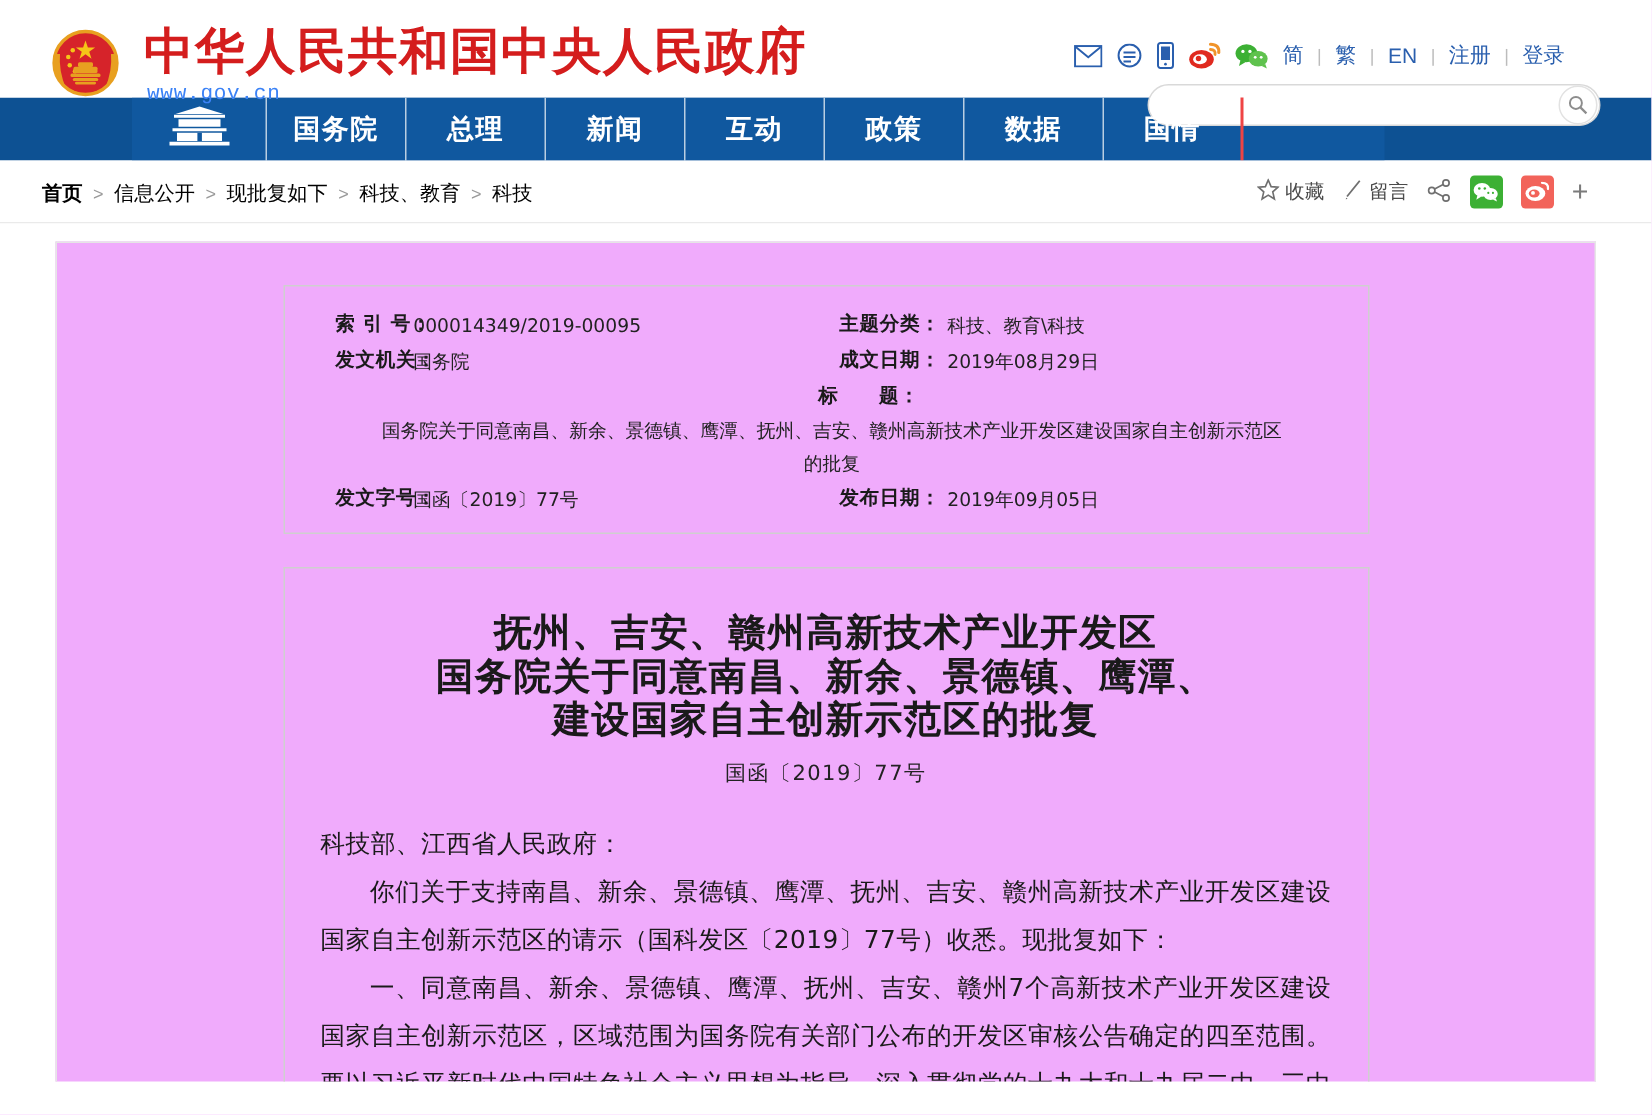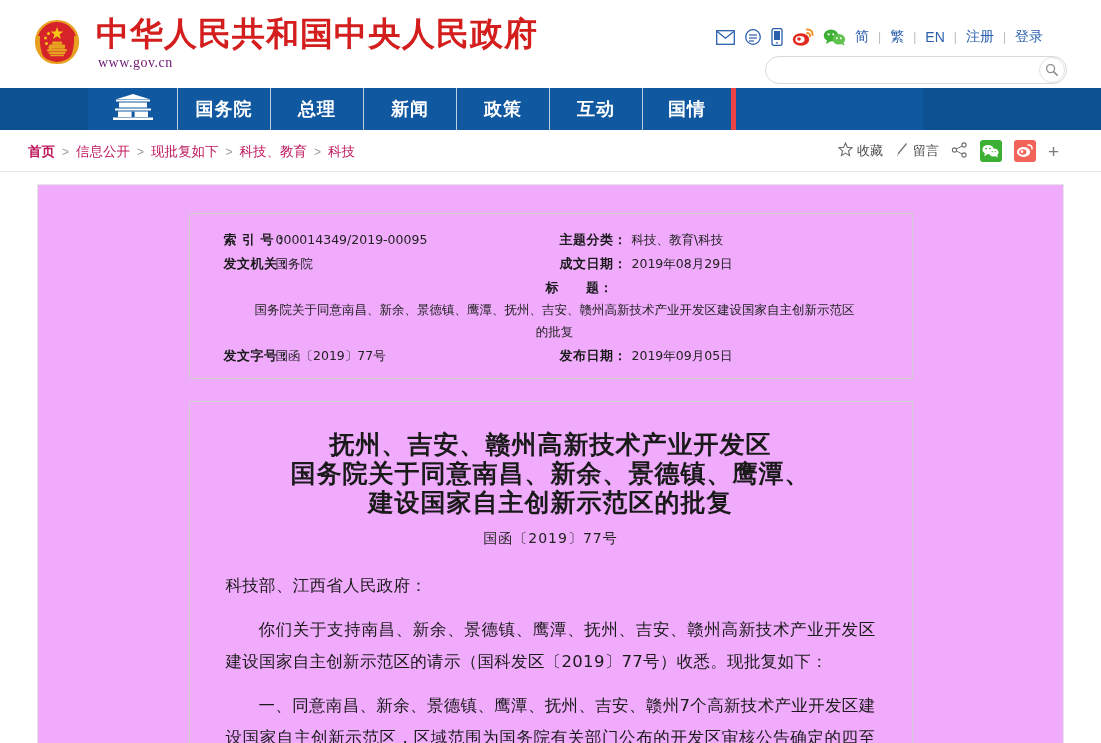--- a/index.html
+++ b/index.html
@@ -7,21 +7,21 @@
     width: 1101px;
     height: 743px;
     overflow: hidden;
     background: #ffffff;
     font-family: "Liberation Sans", "DejaVu Sans", sans-serif;
   }
 
   
   .header {
     position: relative;
-    height: 88px;
+    height: 65px;
     background: #ffffff;
   }
   .brand {
     position: absolute;
     left: 28px;
     top: 14px;
     display: flex;
     align-items: center;
   }
   .emblem {
@@ -33,23 +33,23 @@
   .brand-title {
     font-family: "DejaVu Sans", sans-serif;
     font-size: 33px;
     font-weight: bold;
     color: #d41d1d;
     letter-spacing: 1px;
     line-height: 38px;
     white-space: nowrap;
   }
   .brand-url {
-    font-family: Liberation Serif, serif;
+    font-family: Liberation Mono, monospace;
     font-size: 14px;
-    color: #701a75;
+    color: #3b82f6;
     letter-spacing: 0.5px;
     margin-top: 2px;
     padding-left: 2px;
   }
 
   .toplinks {
     position: absolute;
     right: 58px;
     top: 28px;
     display: flex;
@@ -118,42 +118,42 @@
     font-size: 18px;
     font-weight: bold;
     font-family: "DejaVu Sans", sans-serif;
     letter-spacing: 1px;
     cursor: pointer;
     border-right: 1px solid #b9cee2;
     width: 93px;
     flex: none;
   }
   .nav-item.home { width: 90px; border-right: 1px solid #b9cee2; }
-  .nav-item:last-child { border-right: 5px solid #ef4444; }
+  .nav-item:last-child { border-right: 2px solid #ef4444; }
 
   
   .crumbbar {
     position: relative;
     height: 42px;
     background: #fff;
     border-bottom: 1px solid #eaeaea;
   }
   .crumbs {
     position: absolute;
     left: 28px; top: 13px;
     font-size: 13.5px;
     color: #333;
     display: flex;
     align-items: center;
     gap: 7px;
     white-space: nowrap;
   }
   .crumbs .c-first { font-weight: bold; color: #111; }
   .crumbs .c-sep { color: #9a9a9a; font-size: 12px; }
-  .crumbs .c-item { color: #be185d; cursor: pointer; }
+  .crumbs .c-item { color: #000000; cursor: pointer; }
 
   .tools {
     position: absolute;
     right: 42px; top: 10px;
     display: flex;
     align-items: center;
     gap: 12px;
     font-size: 13px;
     color: #4a4a4a;
   }
@@ -248,21 +248,21 @@
   }
   .doc-body {
     margin-top: 22px;
     font-family: "DejaVu Sans", sans-serif;
     font-size: 16.5px;
     color: #1a1a1a;
     line-height: 32px;
     text-align: justify;
     letter-spacing: 0.3px;
   }
-  .doc-body p { margin: 12px; }
+  .doc-body p { margin: 0; }
   .doc-body p.indent { text-indent: 2em; }
 </style>
 </head>
 <body>
 
 <div class="header">
 
   <div class="brand">
     <div class="emblem">
       <svg width="58" height="58" viewBox="0 0 58 58">
@@ -368,22 +368,23 @@
           <rect x="6" y="15.5" width="36" height="2" fill="#fff"></rect>
           <rect x="9" y="18.5" width="30" height="5.5" fill="#fff"></rect>
           <rect x="4" y="24.5" width="40" height="2.5" fill="#fff"></rect>
           <rect x="22.6" y="18.5" width="3" height="5.5" fill="#10589f"></rect>
         </svg>
       </span>
     </div>
     <div class="nav-item">国务院</div>
     <div class="nav-item">总理</div>
     <div class="nav-item">新闻</div>
+    <div class="nav-item">互动</div>
     <div class="nav-item">政策</div>
-    <div class="nav-item">互动</div>
+    <div class="nav-item">数据</div>
     <div class="nav-item">国情</div>
   </div>
 </div>
 
 <div class="crumbbar">
   <div class="crumbs">
     <span class="c-item c-first">首页</span>
     <span class="c-sep">&gt;</span>
     <span class="c-item">信息公开</span>
     <span class="c-sep">&gt;</span>

